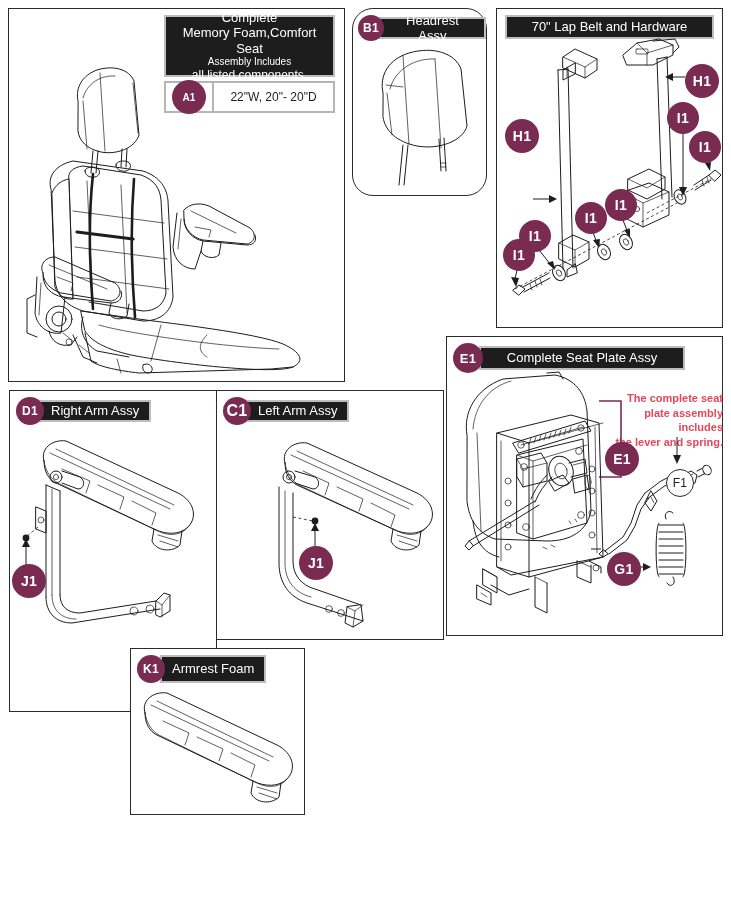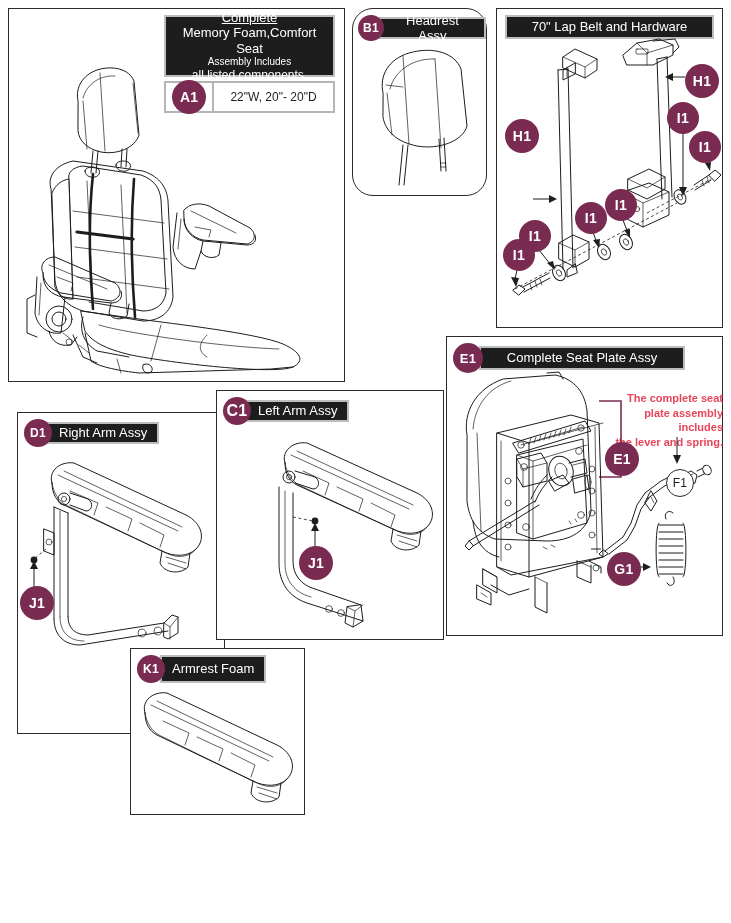--- a/index.html
+++ b/index.html
@@ -24,21 +24,21 @@
     box-sizing:border-box;letter-spacing:.3px;
   }
   .badge.outline{
     background:#ffffff;color:#1d1d1d;border:1.4px solid #2b2b2b;font-weight:normal;
   }
 
   
   .spec-wrap{position:absolute;border:2px solid #b5b5b5;background:#fff;box-sizing:border-box;display:flex;}
   .spec-cell-badge{width:48px;display:flex;align-items:center;justify-content:center;border-right:2px solid #b5b5b5;box-sizing:border-box;}
   .spec-cell-text{flex:1;display:flex;align-items:center;justify-content:center;font-size:12px;color:#1d1d1d;}
-  .spec-badge{position:relative;width:34px;height:34px;border-radius:50%;background:#7a2b52;color:#fff;font-weight:bold;font-size:14px;display:flex;align-items:center;justify-content:center;}
+  .spec-badge{position:relative;width:34px;height:34px;border-radius:50%;background:#7a2b52;color:#fff;font-weight:bold;font-size:10px;display:flex;align-items:center;justify-content:center;}
 
   .note{
     position:absolute;color:#e8455a;font-size:11px;line-height:1.32;
     text-align:right;font-weight:bold;
   }
 
   svg{display:block;overflow:visible;}
   .ln{fill:none;stroke:#1d1d1d;stroke-width:1;stroke-linejoin:round;stroke-linecap:round;}
   .ln-t{fill:none;stroke:#1d1d1d;stroke-width:.7;stroke-linejoin:round;stroke-linecap:round;}
   .ln-h{fill:#ffffff;stroke:#1d1d1d;stroke-width:1;stroke-linejoin:round;stroke-linecap:round;}
@@ -48,21 +48,21 @@
   .leaddot{fill:#1d1d1d;}
   .brk{fill:none;stroke:#7a2b52;stroke-width:1.6;}
   .art{position:absolute;}
 </style>
 </head>
 <body>
 
 <div class="panel" style="left:8px;top:8px;width:337px;height:374px;">
 
   <div class="hdr-box" style="position:absolute;left:155px;top:6px;width:171px;height:62px;flex-direction:column;padding:4px 3px;">
-    <span style="font-size:13px;text-decoration:underline;">Complete</span>
+    <span style="font-size:13px;">Complete</span>
     <span style="font-size:13px;">Memory Foam,Comfort Seat</span>
     <span style="font-size:10px;">Assembly Includes</span>
     <span style="font-size:12px;">all listed components.</span>
   </div>
 
   <div class="spec-wrap" style="left:155px;top:72px;width:171px;height:32px;">
     <div class="spec-cell-badge">
       <div class="spec-badge">A1</div>
     </div>
     <div class="spec-cell-text">22"W, 20"- 20"D</div>
@@ -381,21 +381,21 @@
     <path class="lead" d="M178 196 L192 196"></path>
         <path class="leaddot" d="M192 192 L200 196 L192 200 Z"></path>
   </svg>
   </div>
 
   <div class="badge" style="left:158px;top:105px;width:34px;height:34px;font-size:14px;">E1</div>
   <div class="badge outline" style="left:219px;top:132px;width:28px;height:28px;font-size:12px;">F1</div>
   <div class="badge" style="left:160px;top:215px;width:34px;height:34px;font-size:14px;">G1</div>
 </div>
 
-<div class="panel" style="left:17px;top:390px;width:208px;height:322px;margin-top:22px;">
+<div class="panel" style="left:9px;top:390px;width:208px;height:322px;">
   <div style="position:absolute;left:6px;top:6px;display:flex;align-items:center;">
     <div class="badge" style="position:relative;width:28px;height:28px;font-size:12px;z-index:2;">D1</div>
     <div class="hdr-box" style="position:relative;margin-left:-5px;height:22px;padding:0 10px;font-size:13px;">Right Arm Assy</div>
   </div>
 
   <div class="art" style="left:12px;top:44px;">
   <svg width="190" height="200" viewBox="0 0 190 200">
 
     <path class="ln" d="M22 26 C18 14 30 4 44 6 L156 58 C172 66 176 82 166 92 C158 100 144 100 132 94 L34 48 C26 44 22 36 22 26 Z"></path>
     <path class="ln-t" d="M22 26 C24 38 30 46 40 50 L136 96 C148 102 160 100 166 92"></path>

